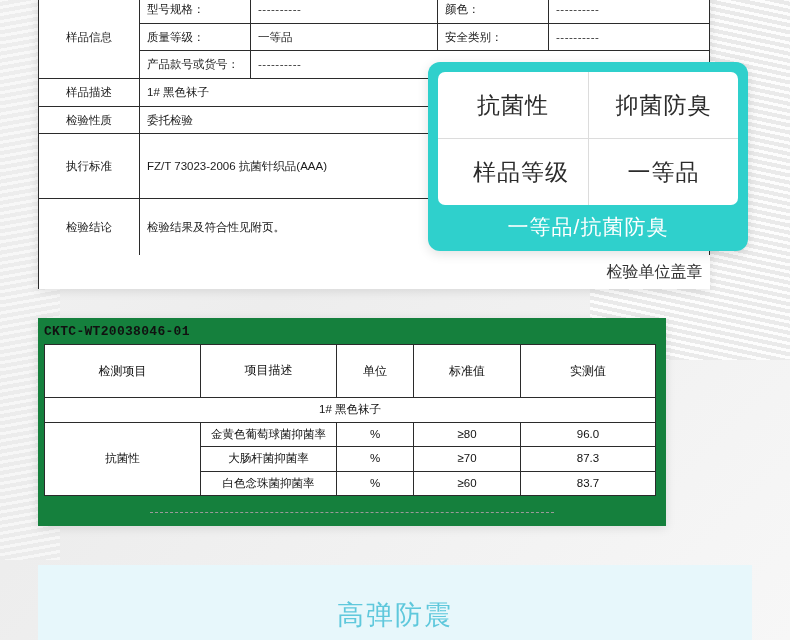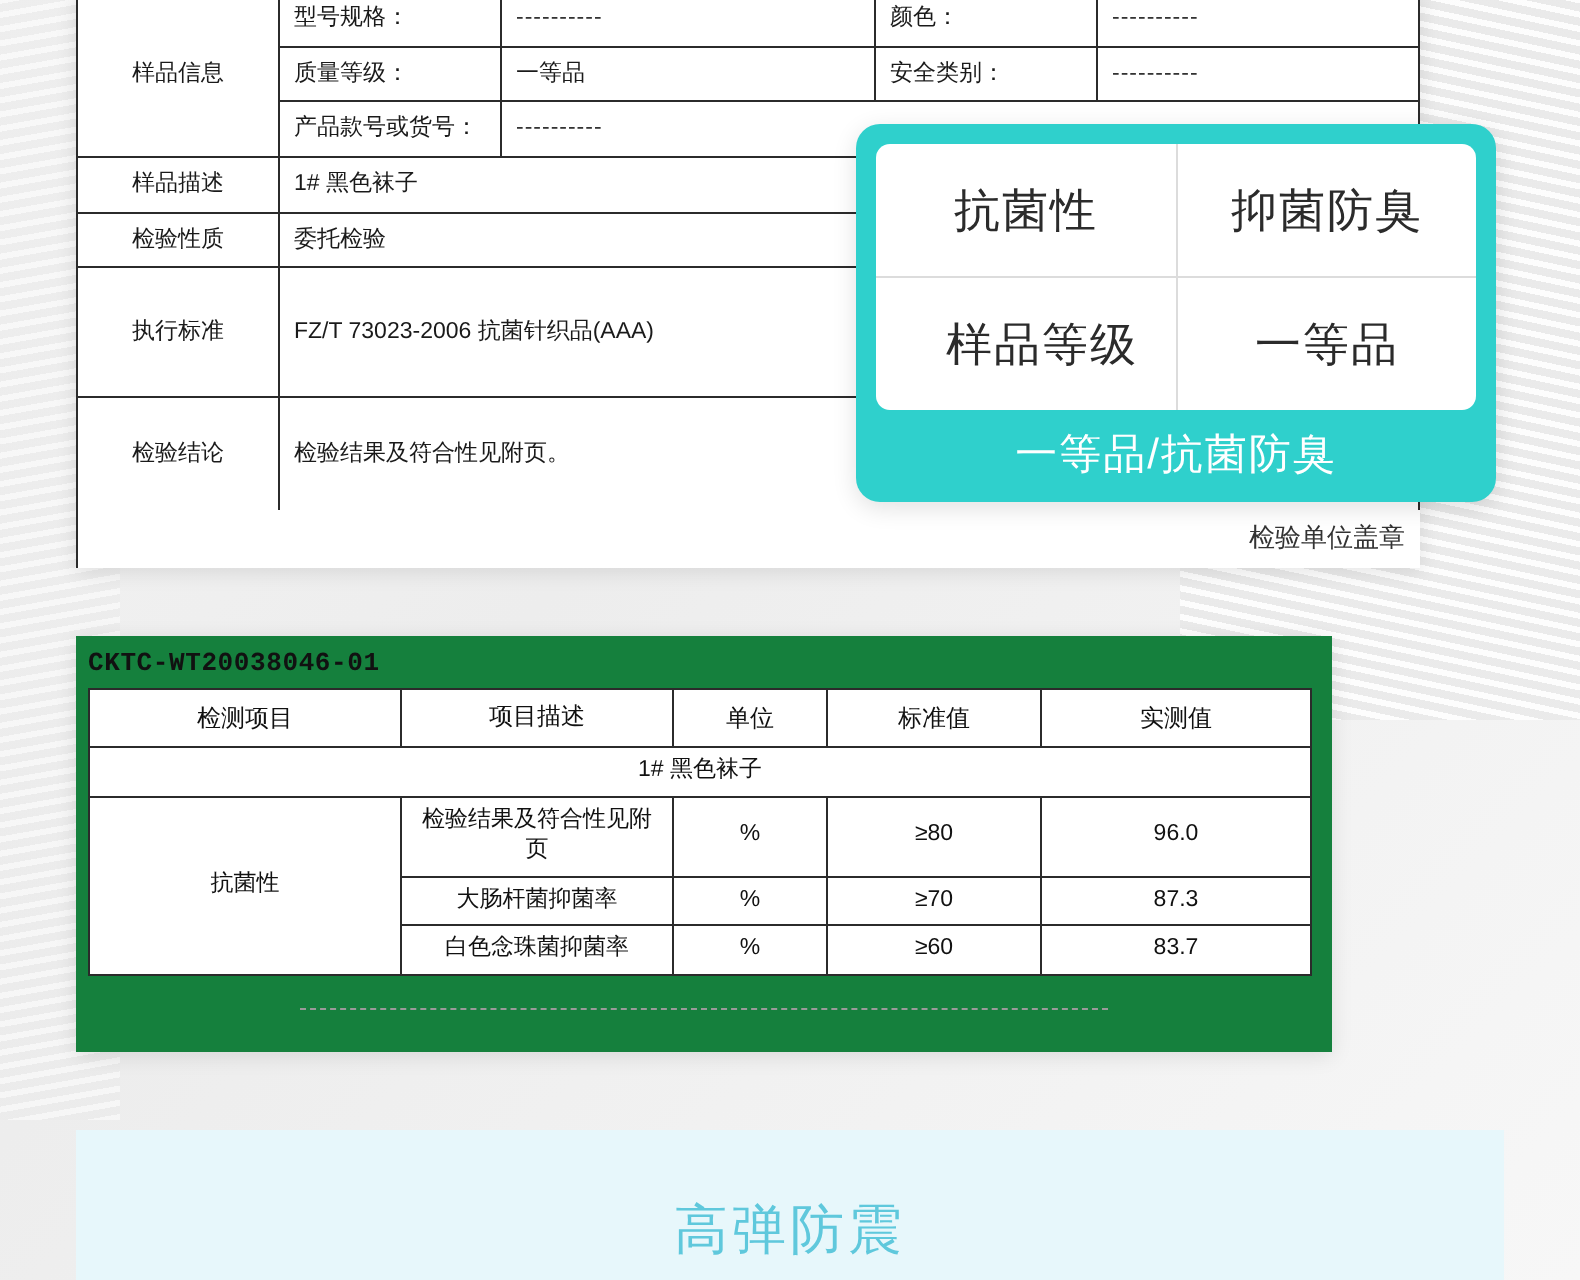--- a/index.html
+++ b/index.html
@@ -81,21 +81,21 @@
   .lbl { width: 86px; text-align: center; white-space: nowrap; }
   .dash { letter-spacing: .5px; color: #333; }
   .no-bt { border-top: none !important; }
   .no-bb { border-bottom: none !important; }
   .no-bl { border-left: none !important; }
   .no-br { border-right: none !important; }
   .tall { height: 54px; }
   .tall2 { height: 46px; }
   .stampline {
     text-align: right;
-    font-size: 13px;
+    font-size: 16px;
     color: #333;
     padding-right: 80px;
   }
 
   
   .rptno {
     font-family: "Liberation Mono", monospace;
     font-size: 13px;
     font-weight: bold;
     letter-spacing: .3px;
@@ -109,21 +109,21 @@
     font-size: 11.5px;
   }
   table.res td, table.res th {
     border: 1px solid #2b2b2b;
     padding: 4px 5px;
     text-align: center;
     font-weight: normal;
     line-height: 1.35;
     background: #fff;
   }
-  table.res th { font-size: 12px; padding: 6px 5px; }
+  table.res th { font-size: 12px; padding: 18px 5px; }
   .sampname { text-align: left; padding-left: 22px; }
   .c-item { width: 145px; }
   .c-desc { width: 125px; font-family: Liberation Mono, monospace; }
   .c-unit { width: 66px; }
   .c-std  { width: 96px; }
   .dotted-sep {
     margin: 16px auto 0 auto;
     width: 404px;
     border-top: 1px dashed #9a9a9a;
   }
@@ -244,21 +244,21 @@
       <th class="c-desc">项目描述</th>
       <th class="c-unit">单位</th>
       <th class="c-std">标准值</th>
       <th>实测值</th>
     </tr>
     <tr>
       <td class="sampname" colspan="5">1#     黑色袜子</td>
     </tr>
     <tr>
       <td rowspan="3">抗菌性</td>
-      <td>检验结果及符合性见附页</td>
+      <td>金黄色葡萄球菌抑菌率</td>
       <td>%</td>
       <td>≥80</td>
       <td>96.0</td>
     </tr>
     <tr>
       <td>大肠杆菌抑菌率</td>
       <td>%</td>
       <td>≥70</td>
       <td>87.3</td>
     </tr>

